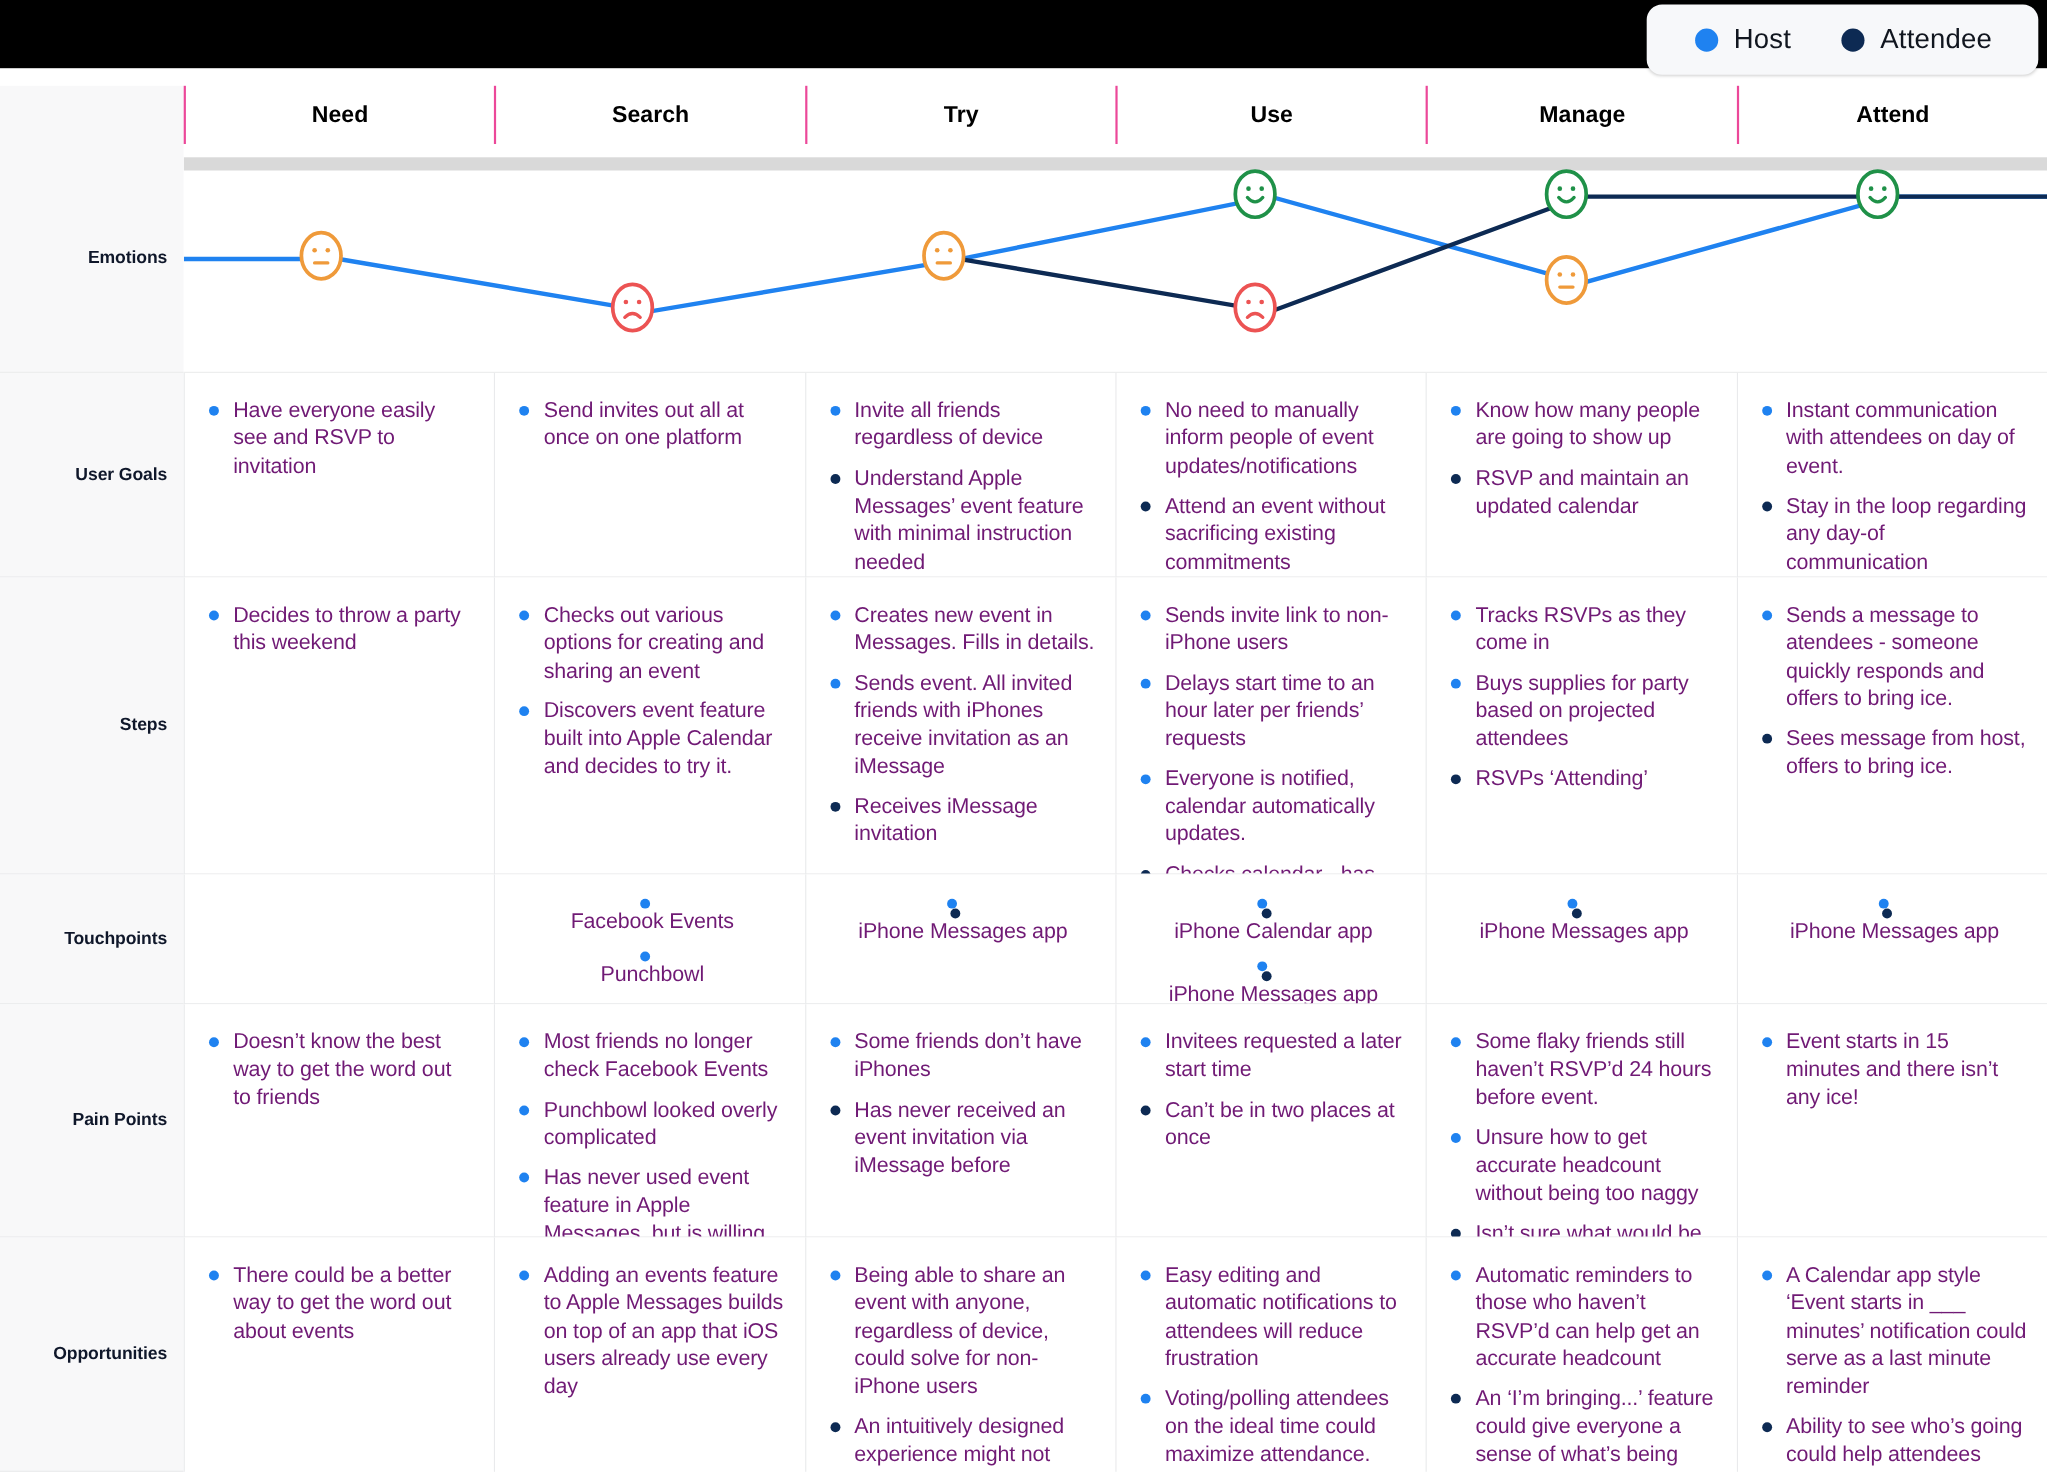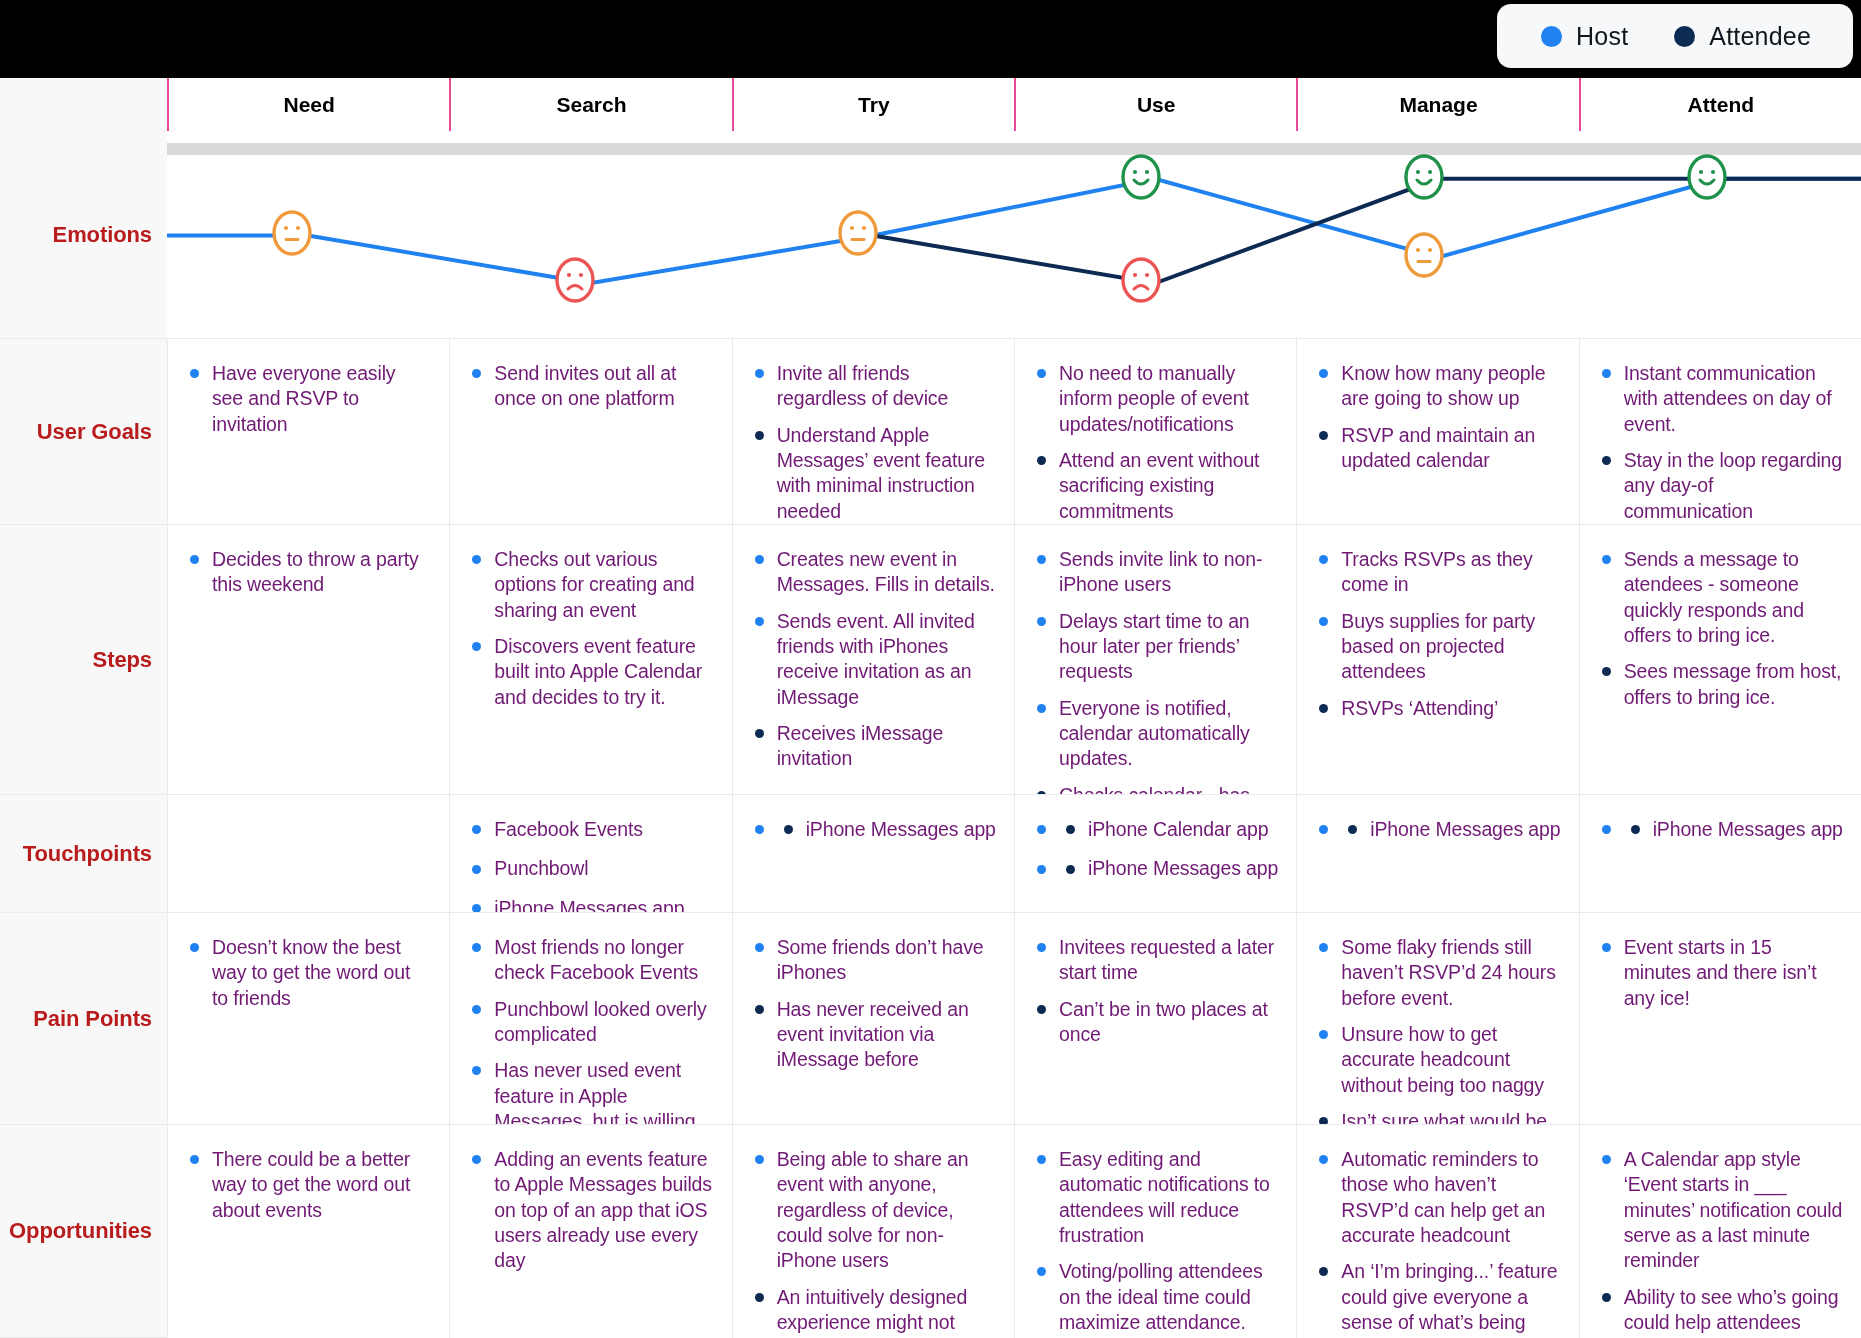--- a/index.html
+++ b/index.html
@@ -7,21 +7,21 @@
   html, body {
     width: 1861px; height: 1338px;
     background: #ffffff;
     font-family: "Liberation Sans", sans-serif;
     overflow: hidden;
   }
 
   
   .topbar {
     position: absolute; top: 0; left: 0;
-    width: 1861px; height: 78px;
+    width: 1861px; height: 62px;
     background: #000000;
   }
   .legend {
     position: absolute; top: 4px; right: 8px;
     height: 64px;
     background: #f7f8fa;
     border-radius: 14px;
     display: flex; align-items: center;
     gap: 46px;
     padding: 0 42px 0 44px;
@@ -41,21 +41,21 @@
     background: #ffffff;
   }
 
   .cell { position: relative; overflow: hidden; }
 
   
   .rowlabel {
     background: #f8f8f9;
     display: flex; align-items: center; justify-content: flex-end;
     padding-right: 15px;
-    font-size: 22px; font-weight: 700; color: #b91c1c;
+    font-size: 16px; font-weight: 700; color: #0f172a;
     letter-spacing: -.1px;
     border-bottom: 1px solid #e9eaec;
     text-align: center;
   }
   .rowlabel.corner { border-bottom: none; background: #f8f8f9; }
 
   
   .colhead {
     display: flex; align-items: center; justify-content: center;
     font-size: 21px; font-weight: 700; color: #000000;
@@ -107,21 +107,21 @@
   }
   .bul.host { background: #1f82f0; }
   .bul.att  { background: #0d2a53; }
   .btxt { flex: 1; }
 
   
   ul.blist li.pair .bul:first-child { margin-right: 20px; }
   ul.blist li.pair { align-items: center; }
   ul.blist li.pair .bul { margin-top: 0; }
 
-  ul.blist.tp li { margin-bottom: 14px; align-items: center; }
+  ul.blist.tp li { margin-bottom: 14px; align-items: center; flex-direction: column; }
   ul.blist.tp li .bul { margin-top: 0; }
 </style>
 </head>
 <body>
 
 <div class="topbar">
   <div class="legend">
     <div class="legend-item">
       <span class="legend-dot" style="background:#1f82f0"></span>
       <span class="legend-label">Host</span>

